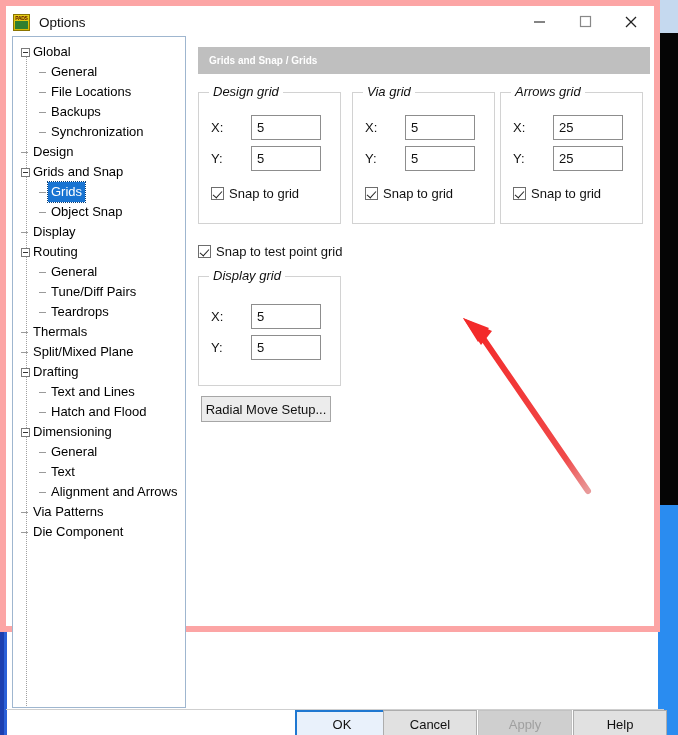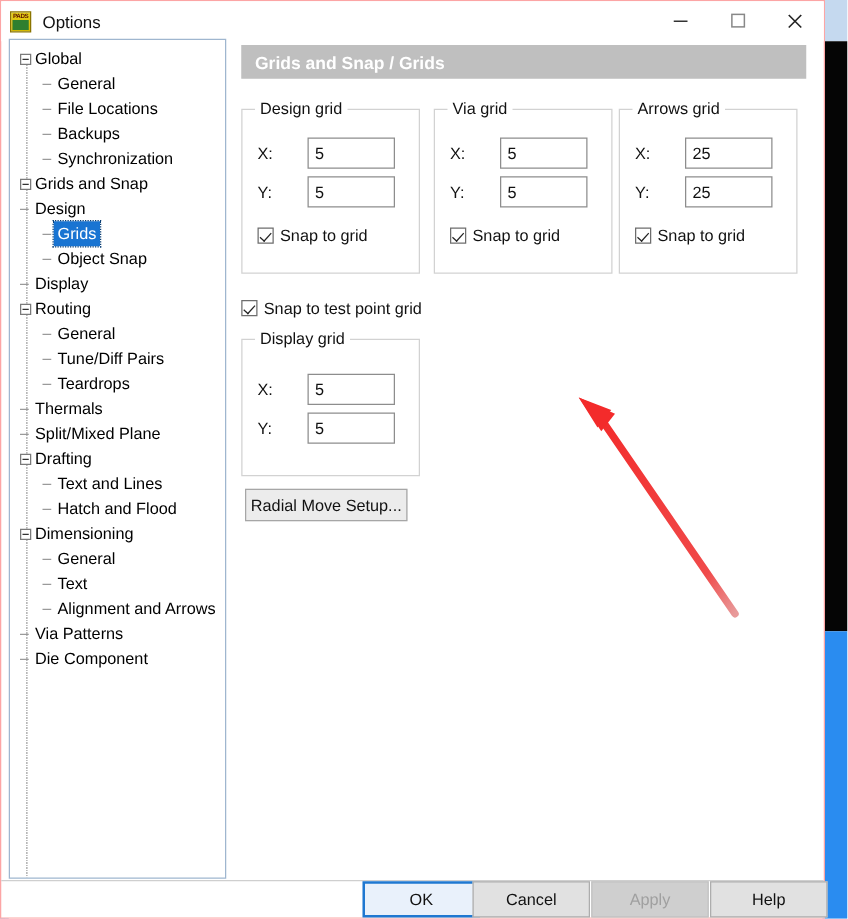--- a/index.html
+++ b/index.html
@@ -40,23 +40,23 @@
     position: absolute; left: 658px; top: 505px; width: 20px; height: 230px;
     background: #2a8cf0;
   }
   .bg-right-top {
     position: absolute; left: 658px; top: 0px; width: 20px; height: 33px;
     background: #c5d9ef;
   }
 
   
   .dialog {
-    position: absolute; left: 0; top: 0; width: 660px; height: 735px;
+    position: absolute; left: 0; top: 0; width: 660px; height: 632px;
     background: #ffffff;
-    border: 1px solid #fca5a5;
+    border: 6px solid #fca5a5;
     box-sizing: border-box;
   }
   .titlebar {
     position: absolute; left: 0; top: 0; right: 0; height: 32px;
     background: #ffffff;
     display: flex; align-items: center;
   }
   .app-icon {
     width: 17px; height: 17px; margin-left: 7px; margin-right: 9px;
     background: linear-gradient(#e8d018, #d4b800);
@@ -127,37 +127,37 @@
   .selected .lbl {
     background: #1974d2; color: #ffffff; padding-left: 3px; padding-right: 3px;
     outline: 1px dotted #0a3f75;
   }
 
   
   .content {
     position: absolute; left: 186px; top: 30px; width: 466px; height: 672px;
   }
   .page-header {
-    position: absolute; left: 6px; top: 5px; width: 452px; height: 27px;
+    position: absolute; left: 6px; top: 11px; width: 452px; height: 27px;
     background: #bfbfbf;
-    color: #ffffff; font-weight: bold; font-size: 14px;
+    color: #ffffff; font-weight: bold; font-size: 10px;
     display: flex; align-items: center; padding-left: 11px;
     box-sizing: border-box;
     font-family: "Liberation Sans", sans-serif;
   }
 
   .group {
     position: absolute;
     border: 1px solid #d2d2d2;
     box-sizing: border-box;
   }
   .group-title {
     position: absolute; top: -9px; left: 10px; background: #ffffff;
     padding: 0 4px; font-size: 13px; color: #111;
-    font-family: "Liberation Sans", sans-serif; white-space: nowrap;
+    font-family: "Liberation Sans", sans-serif; white-space: nowrap; font-style: italic;
   }
   .row {
     position: absolute; display: flex; align-items: center;
   }
   .row .lab {
     font-size: 13px; color: #111; font-family: "Liberation Sans", sans-serif;
   }
   .tbox {
     border: 1px solid #8d8d8d; background: #ffffff;
     height: 25px; box-sizing: border-box;
@@ -261,26 +261,26 @@
         </div>
         <div class="tnode lvl1">
           <div class="dash"></div>
           <span class="lbl">Backups</span>
         </div>
         <div class="tnode lvl1">
           <div class="dash"></div>
           <span class="lbl">Synchronization</span>
         </div>
         <div class="tnode lvl0">
+          <div class="dash"></div>
+          <span class="lbl">Design</span>
+        </div>
+        <div class="tnode lvl0">
           <div class="expander"></div>
           <span class="lbl">Grids and Snap</span>
-        </div>
-        <div class="tnode lvl0">
-          <div class="dash"></div>
-          <span class="lbl">Design</span>
         </div>
         <div class="tnode lvl1 selected">
           <div class="dash"></div>
           <span class="lbl">Grids</span>
         </div>
         <div class="tnode lvl1">
           <div class="dash"></div>
           <span class="lbl">Object Snap</span>
         </div>
         <div class="tnode lvl0">

